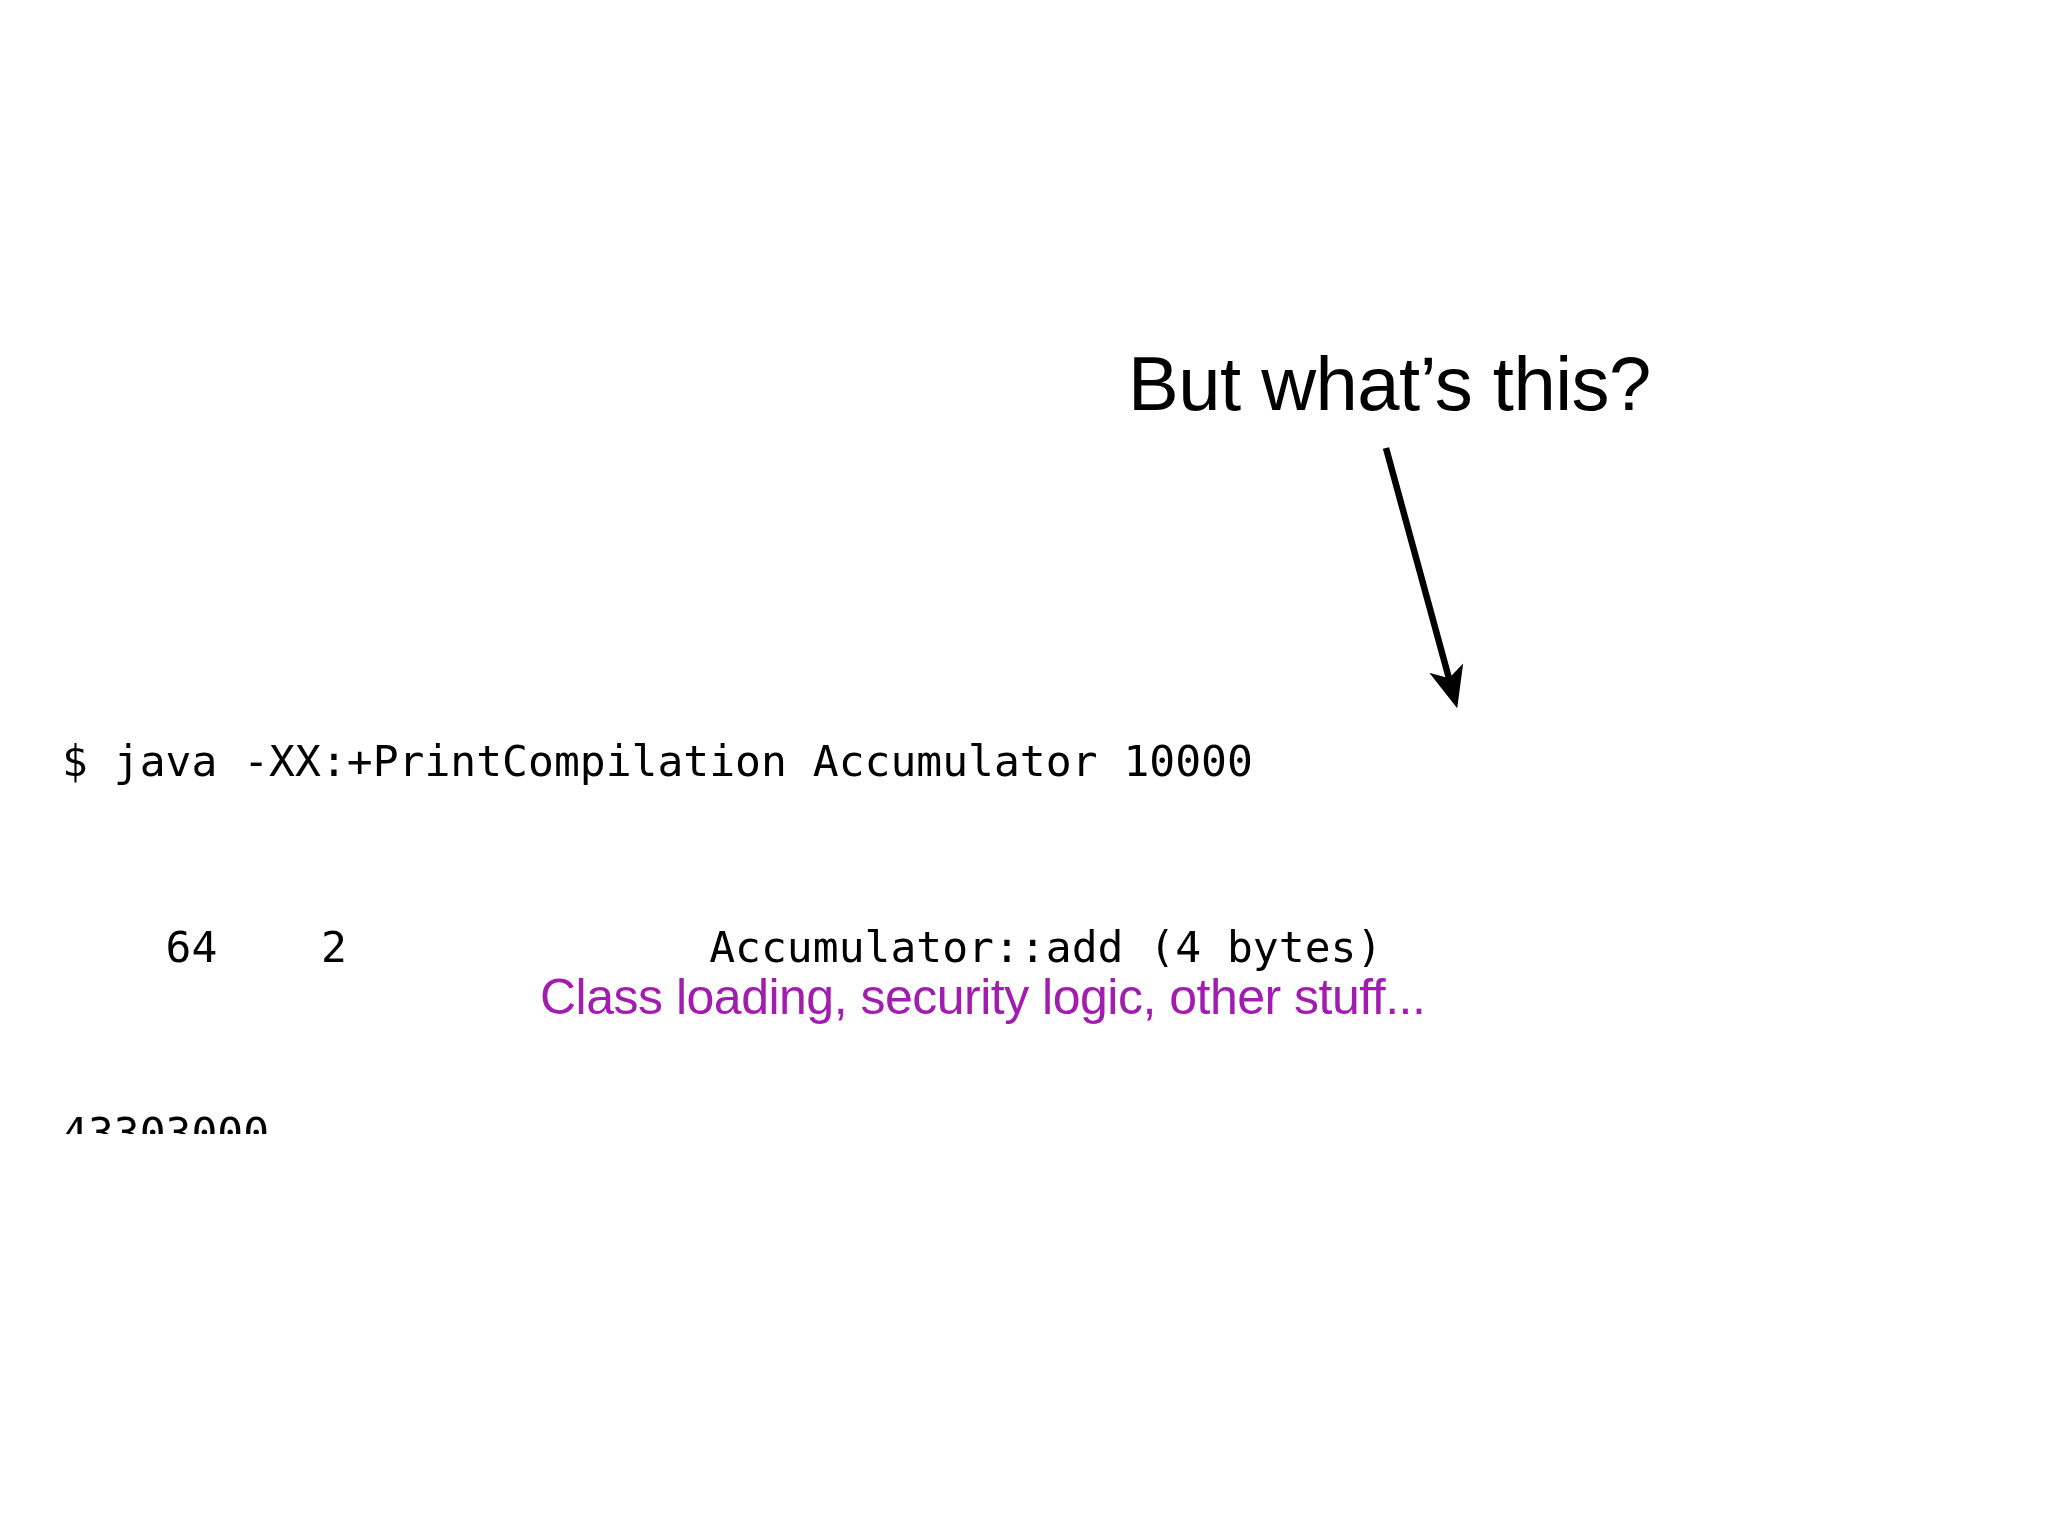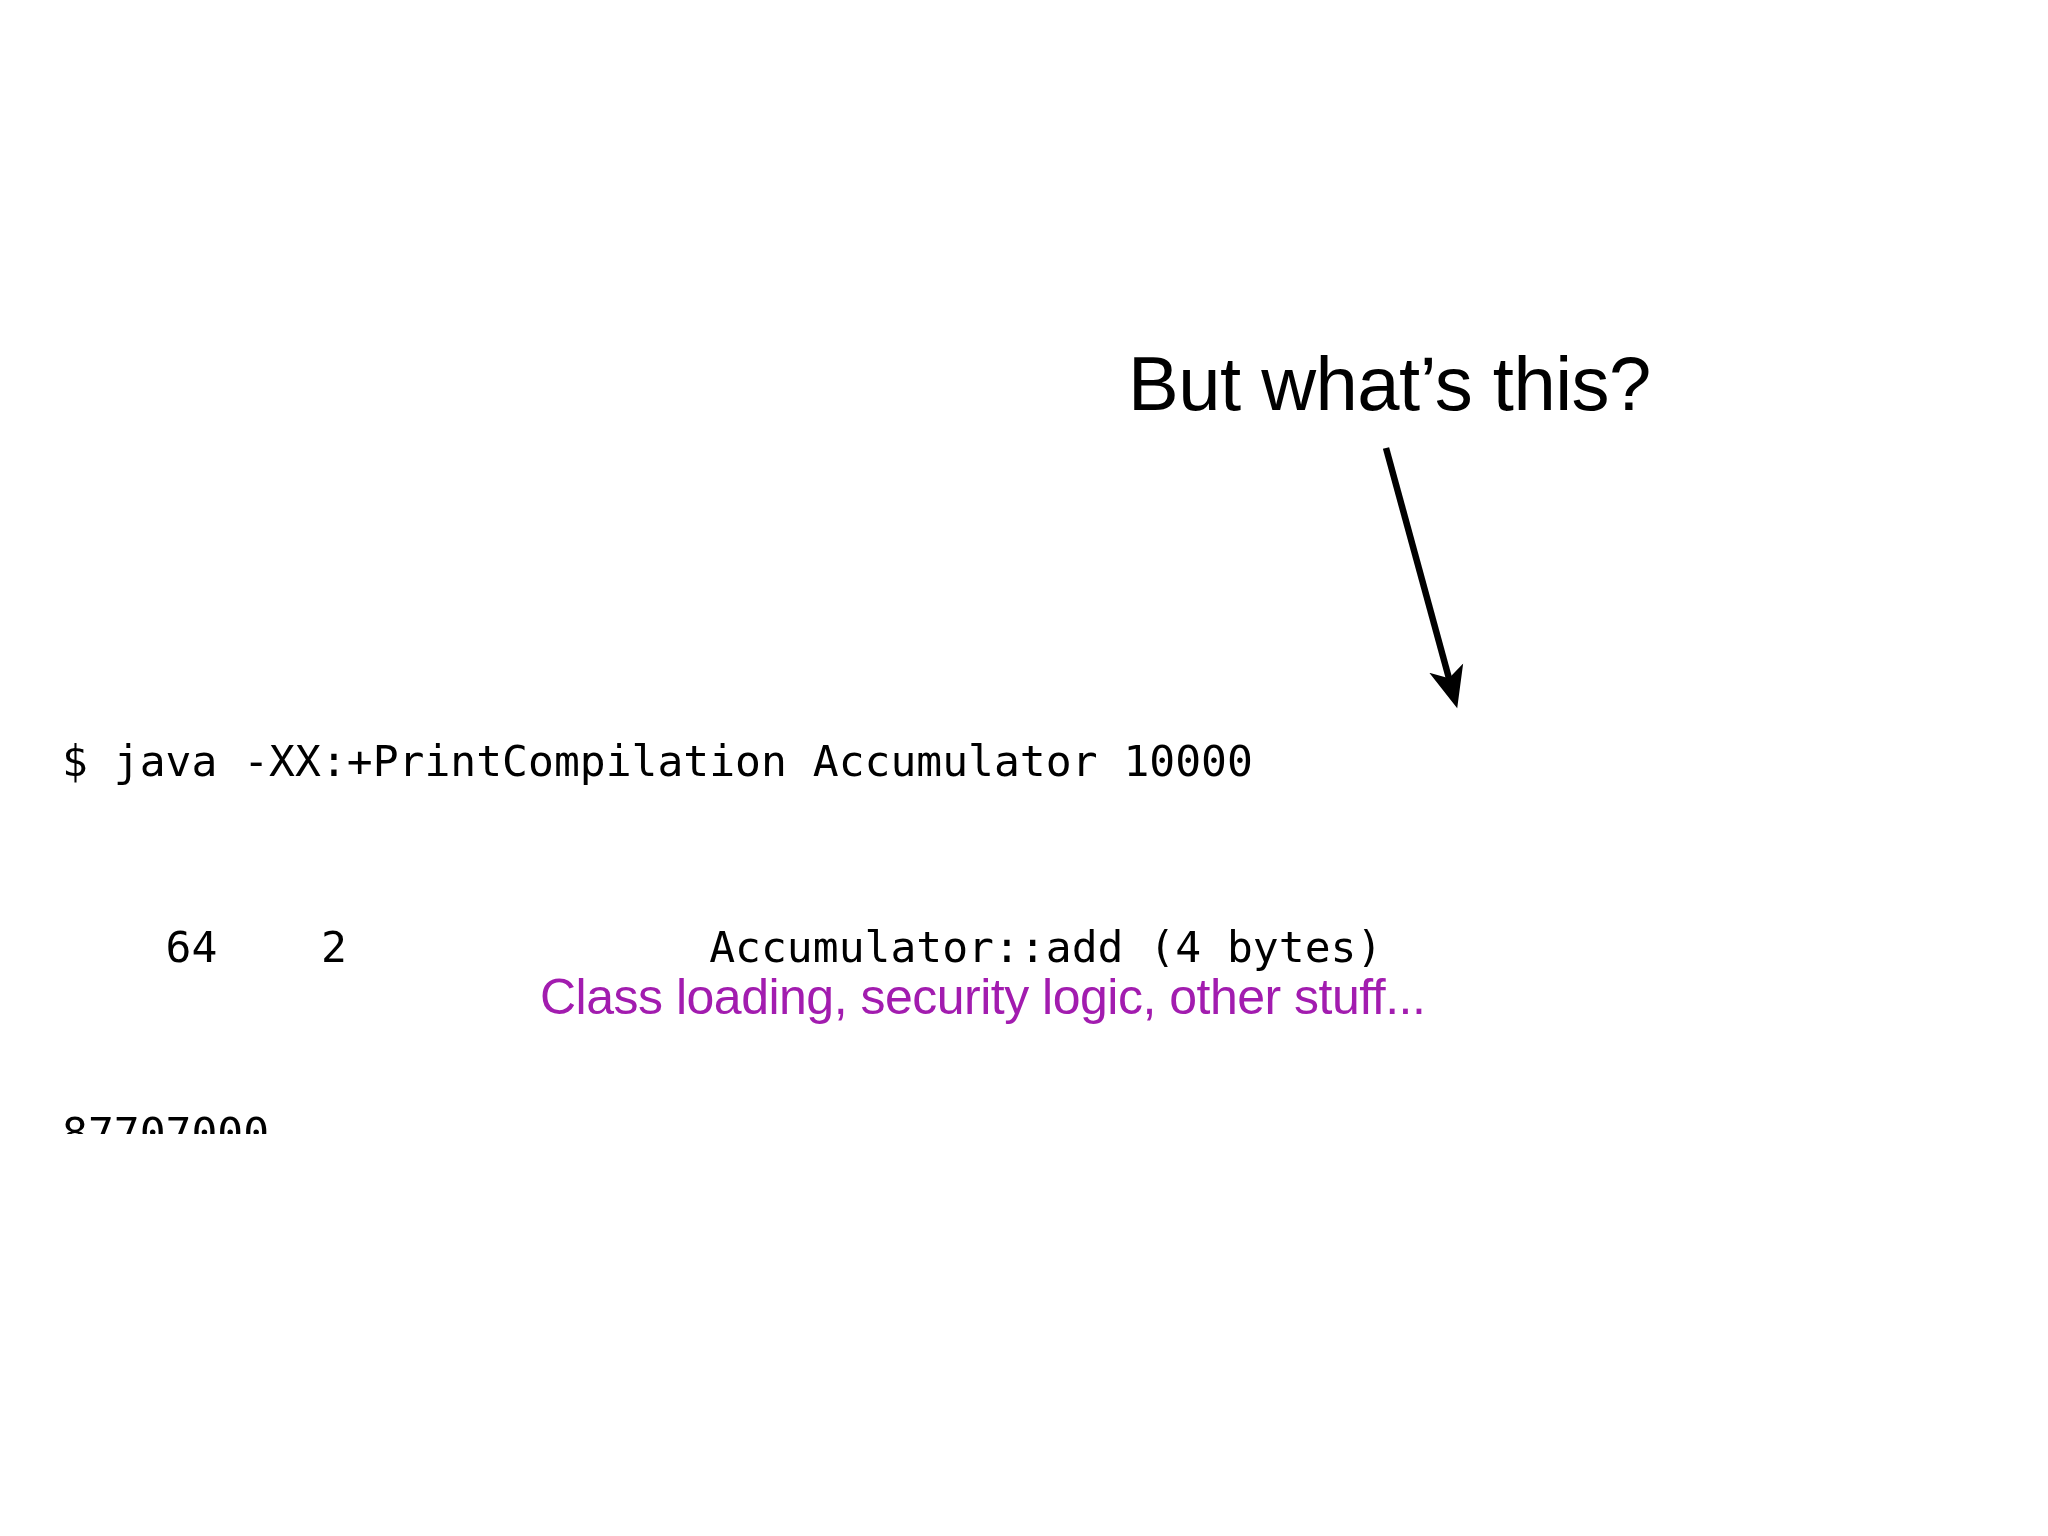--- a/index.html
+++ b/index.html
@@ -88,18 +88,18 @@
       <marker id="arrowhead" markerWidth="7" markerHeight="7" refX="2.2" refY="3.1" orient="auto" markerUnits="strokeWidth">
         <path d="M0,0.4 L6.4,3.1 L0,5.8 L1.6,3.1 Z" fill="#000000"></path>
       </marker>
     </defs>
     <line x1="66" y1="28" x2="130" y2="262" stroke="#000000" stroke-width="6.5" stroke-linecap="butt" marker-end="url(#arrowhead)"></line>
   </svg>
 
   <div class="terminal">
     <span class="line">$ java -XX:+PrintCompilation Accumulator 10000</span>
     <span class="line">    64    2              Accumulator::add (4 bytes)</span>
-    <span class="line">87707000</span>
+    <span class="line">43303000</span>
   </div>
 
   <div class="caption">Class loading, security logic, other stuff...</div>
 
 </div>
 
 </body></html>

